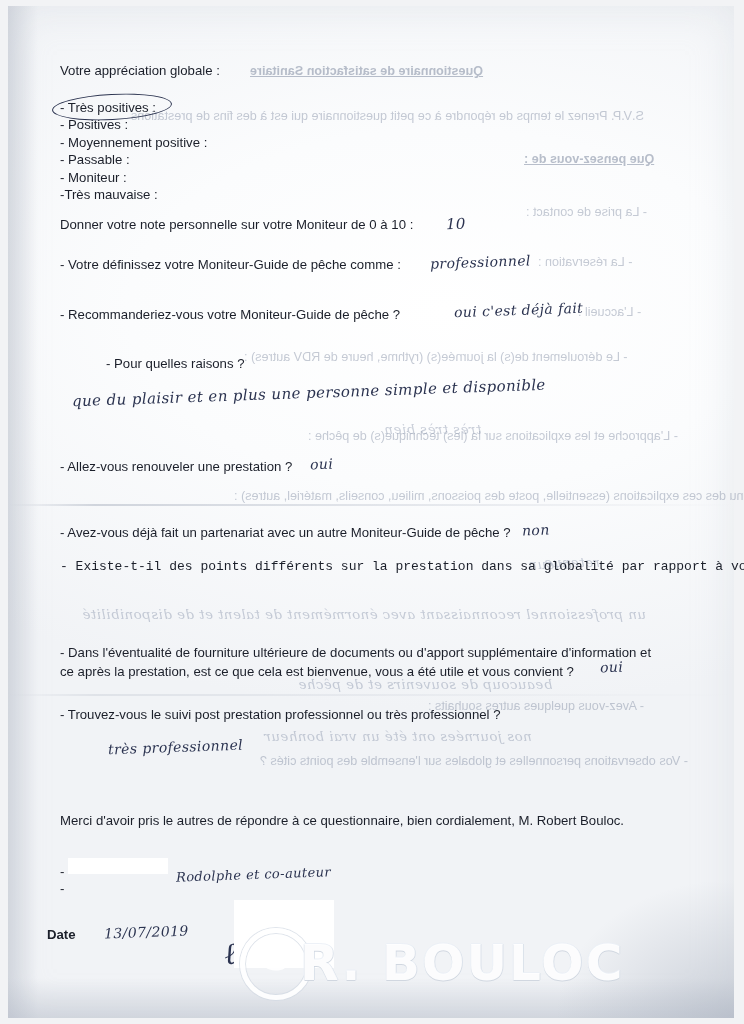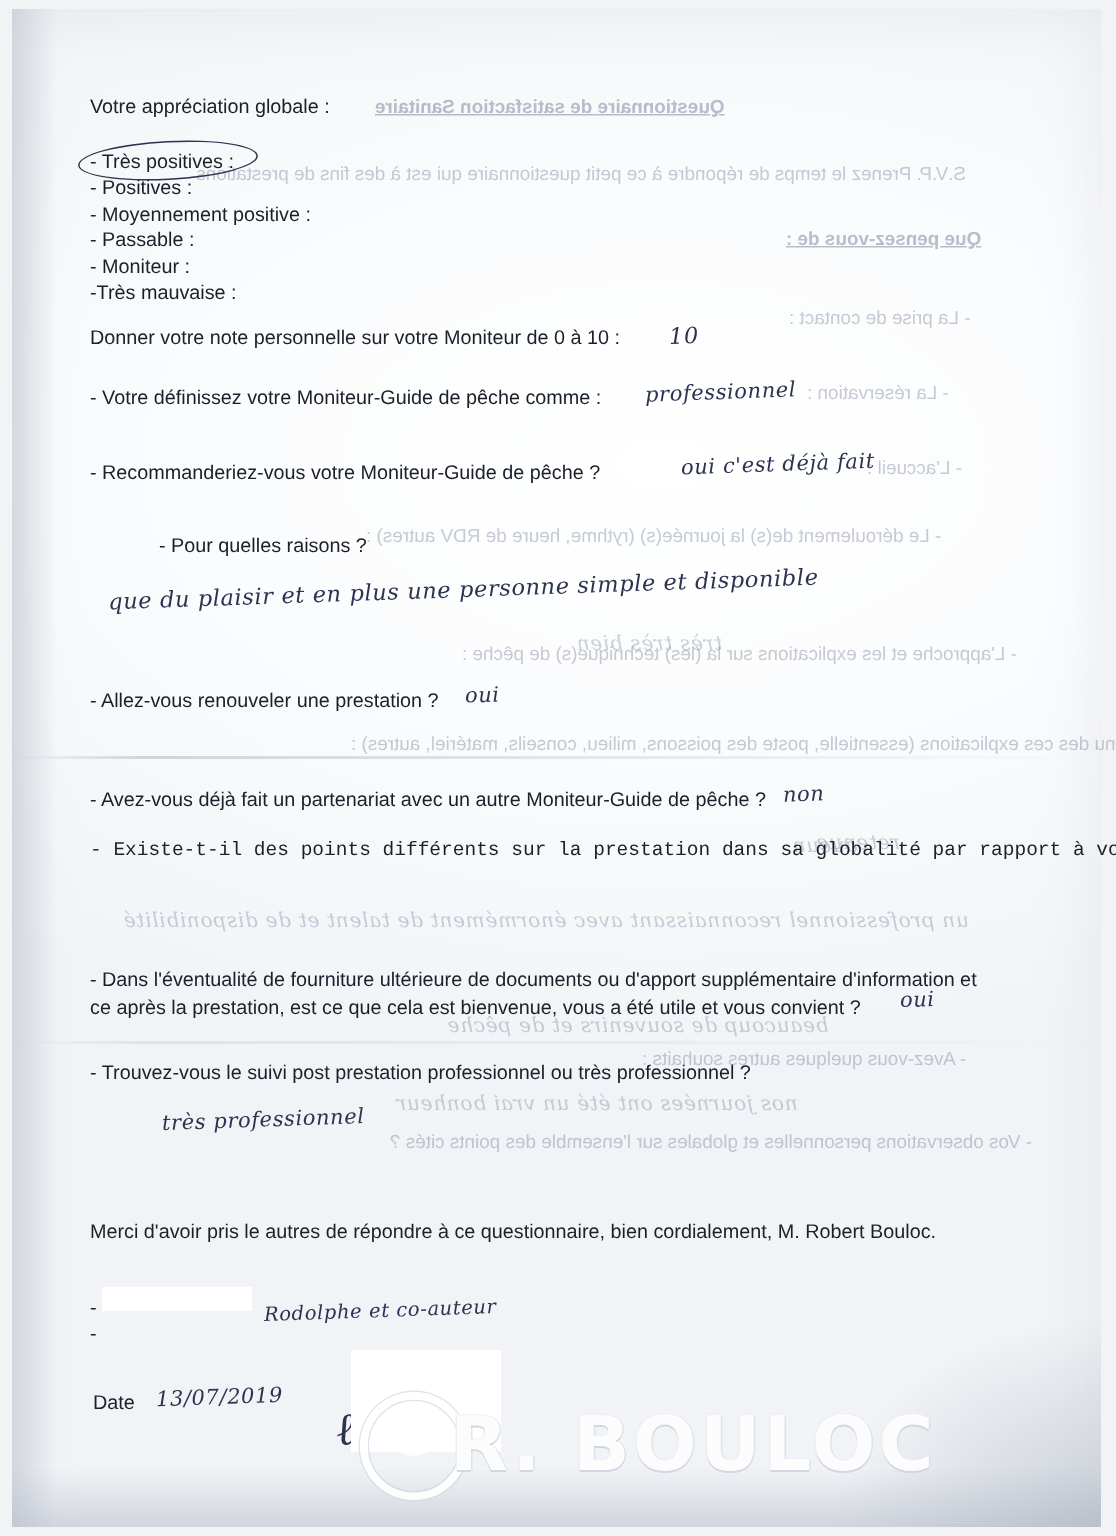--- a/index.html
+++ b/index.html
@@ -234,21 +234,21 @@
 
     <div class="line" style="left:52px; top:700px;">- Trouvez-vous le suivi post prestation professionnel ou très professionnel ?</div>
     <div class="hand" style="left:100px; top:733px;">très professionnel</div>
 
     <div class="wrap" style="left:52px; top:805px; width:620px;">Merci d'avoir pris le autres de répondre à ce questionnaire, bien cordialement, M. Robert Bouloc.</div>
 
     <div class="line" style="left:52px; top:857px;">-</div>
     <div class="line" style="left:52px; top:874px;">-</div>
     <div class="hand sm" style="left:168px; top:861px;">Rodolphe et co-auteur</div>
 
-    <div class="line" style="left:54px; top:920px;">Date</div>
+    <div class="line" style="left:39px; top:920px;font-weight:bold;">Date</div>
     <div class="hand" style="left:96px; top:918px;">13/07/2019</div>
 
     <div class="sig" style="left:216px; top:930px;">ℓ</div>
 
     <div class="redact" style="left:60px; top:852px; width:100px; height:16px;"></div>
     <div class="redact b2" style="left:226px; top:894px; width:100px; height:68px;"></div>
 
     <div id="wm-c"></div>
     <div id="watermark">R. BOULOC</div>
 

